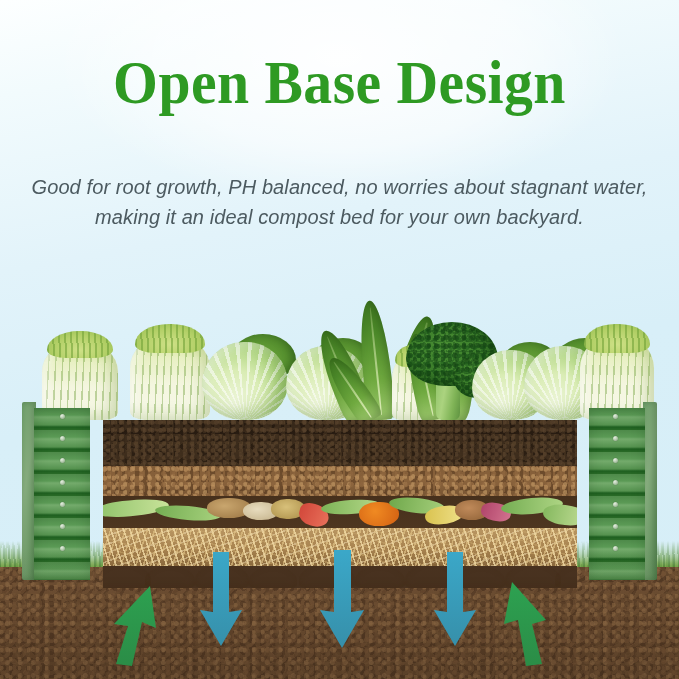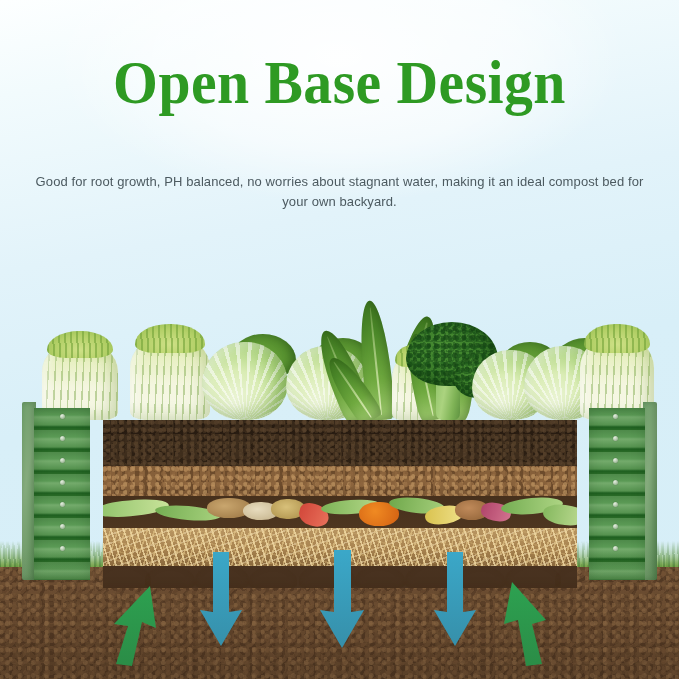--- a/index.html
+++ b/index.html
@@ -28,23 +28,24 @@
     font-weight: 700;
     font-size: 62px;
     letter-spacing: 0.5px;
     color: #2e9a23;
     transform: scaleX(0.93);
     line-height: 1.05;
   }
   .subtitle {
     position: absolute; top: 172px; left: 50%; transform: translateX(-50%);
     width: 630px; text-align: center;
-    font-size: 13px; line-height: 1.52;
+    font-size: 20px; line-height: 1.52;
     color: #4c5a60;
     letter-spacing: 0.1px;
+    font-style: italic;
   }
 
   
   .scene { position: absolute; left: 0; top: 0; width: 679px; height: 679px; }
 
   
   .grass {
     position: absolute; height: 40px; bottom: 98px;
     background:
       repeating-linear-gradient(86deg, rgba(76,130,42,0.95) 0 2px, rgba(120,168,60,0.0) 2px 5px),

